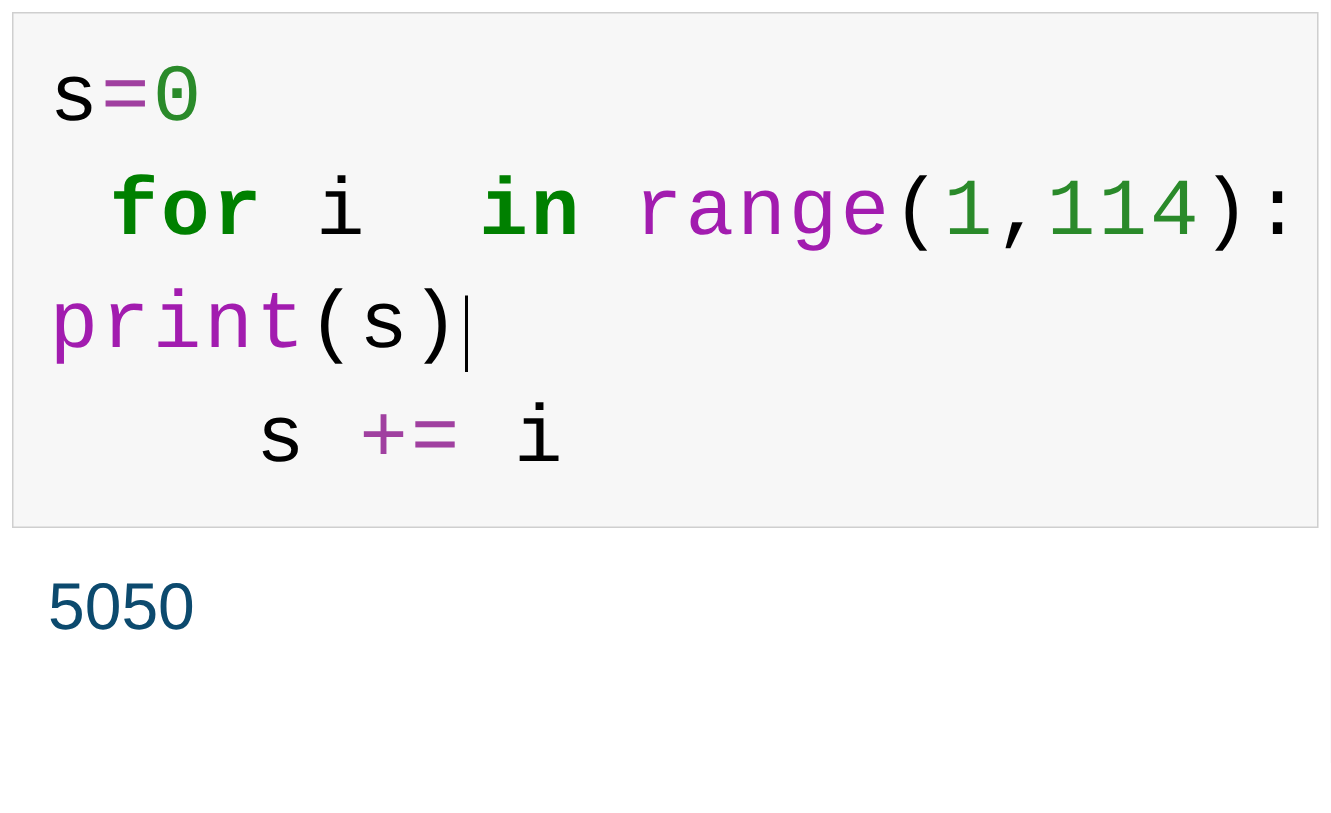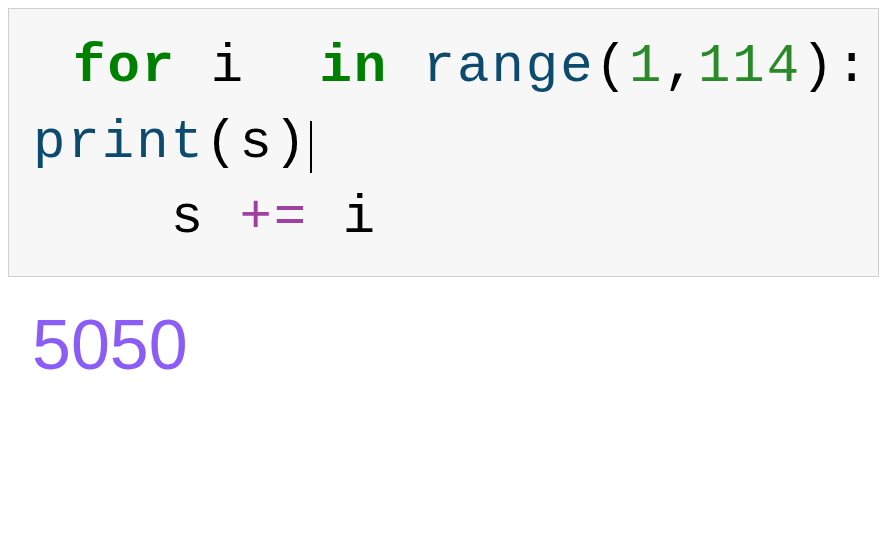--- a/index.html
+++ b/index.html
@@ -27,43 +27,44 @@
       white-space: pre;
       display: block;
     }
     .indent {
       display: inline-block;
     }
     .token-var { color: #000000; }
     .token-op { color: #a040a0; }
     .token-num { color: #2a8a2a; }
     .token-keyword { color: #008000; font-weight: bold; margin-left: 40px; }
-    .token-builtin { color: #0c4a6e; text-align: center; }
+    .token-builtin { color: #a21caf; text-align: center; }
     .token-paren { color: #000000; }
     .token-punct { color: #000000; }
     .cursor {
       display: inline-block;
       width: 2px;
       height: 0.95em;
       background: #000;
       vertical-align: text-bottom;
       margin-left: 2px;
     }
     .output {
       font-family: Arial, sans-serif;
-      font-size: 70px;
+      font-size: 44px;
       padding: 8px 24px;
-      color: #8b5cf6;
+      color: #0c4a6e;
       letter-spacing: 0px;
     }
   </style>
 </head>
 <body>
 
 <div class="code-cell">
+  <span class="code-line"><span class="token-var">s</span><span class="token-op">=</span><span class="token-num">0</span></span>
   <span class="code-line"><span class="token-keyword">for</span> <span class="token-var">i</span> <span class="token-keyword">in</span> <span class="token-builtin">range</span><span class="token-paren">(</span><span class="token-num">1</span><span class="token-punct">,</span><span class="token-num">114</span><span class="token-paren">)</span><span class="token-punct">:</span></span>
   <span class="code-line"><span class="token-builtin">print</span><span class="token-paren">(</span><span class="token-var">s</span><span class="token-paren">)</span><span class="cursor"></span></span>
   <span class="code-line"><span class="indent">    </span><span class="token-var">s</span> <span class="token-op">+=</span> <span class="token-var">i</span></span>
 </div>
 
 <div class="output">
   <span>5050</span>
 </div>
 
 </body></html>

